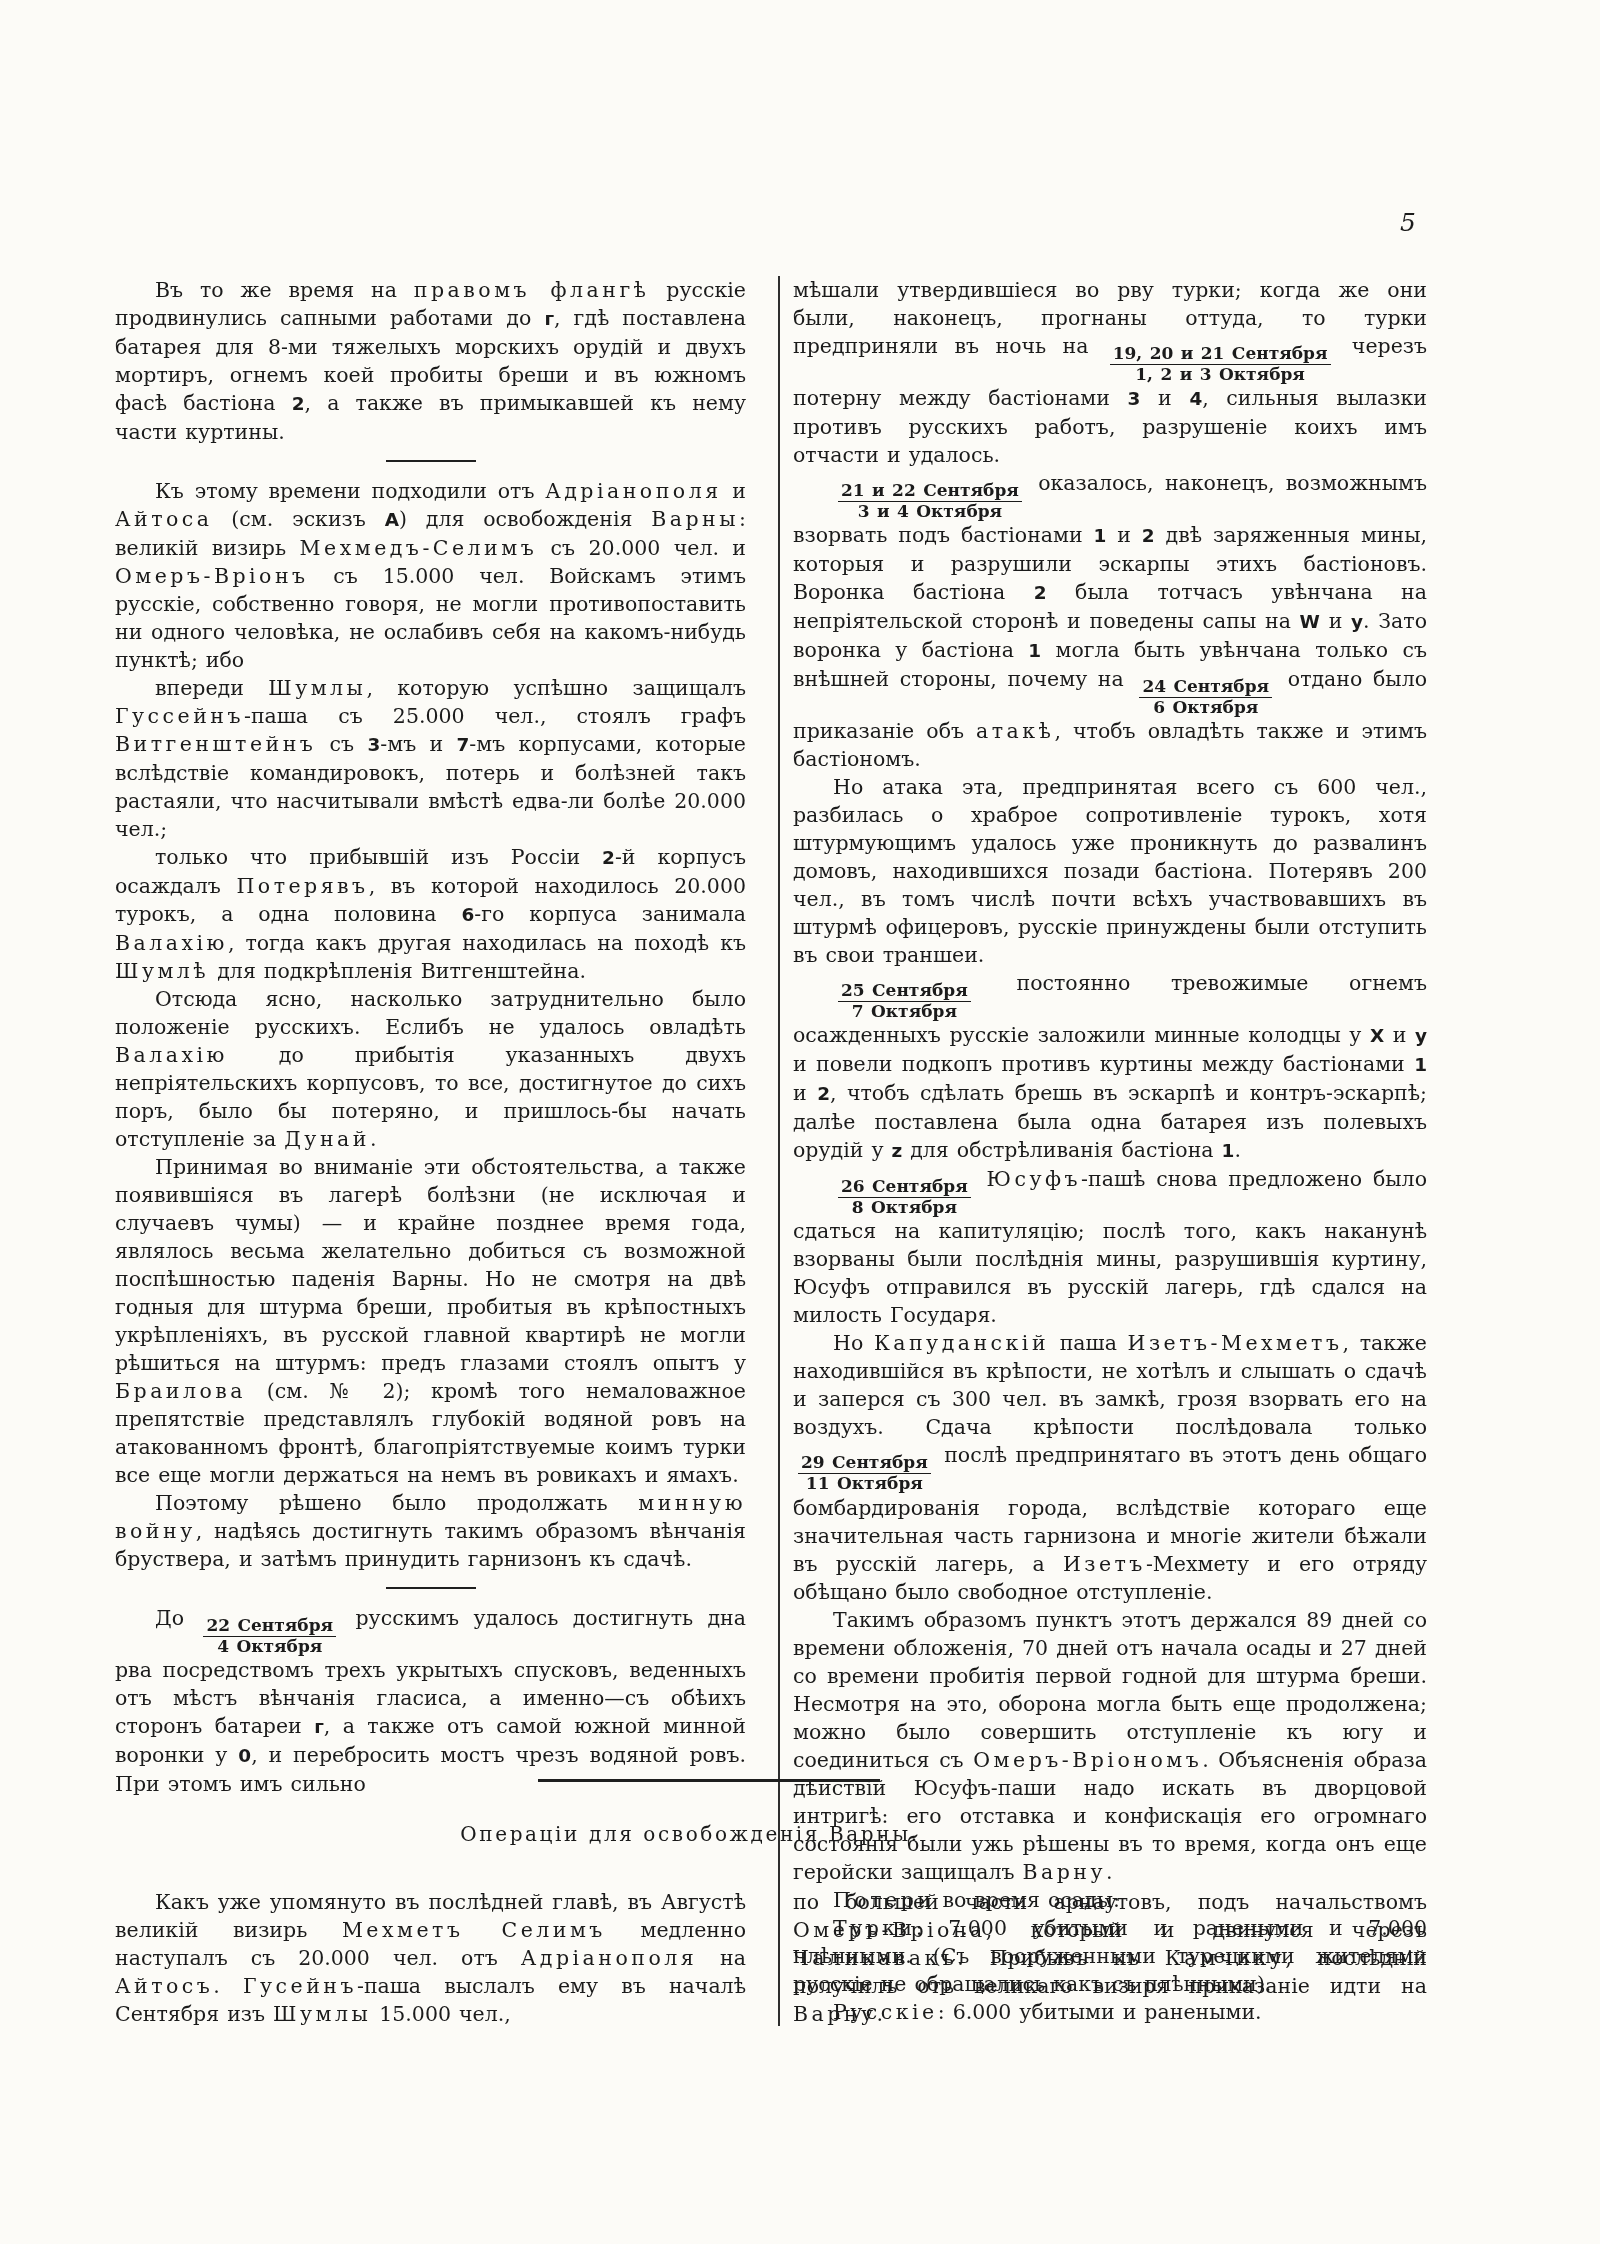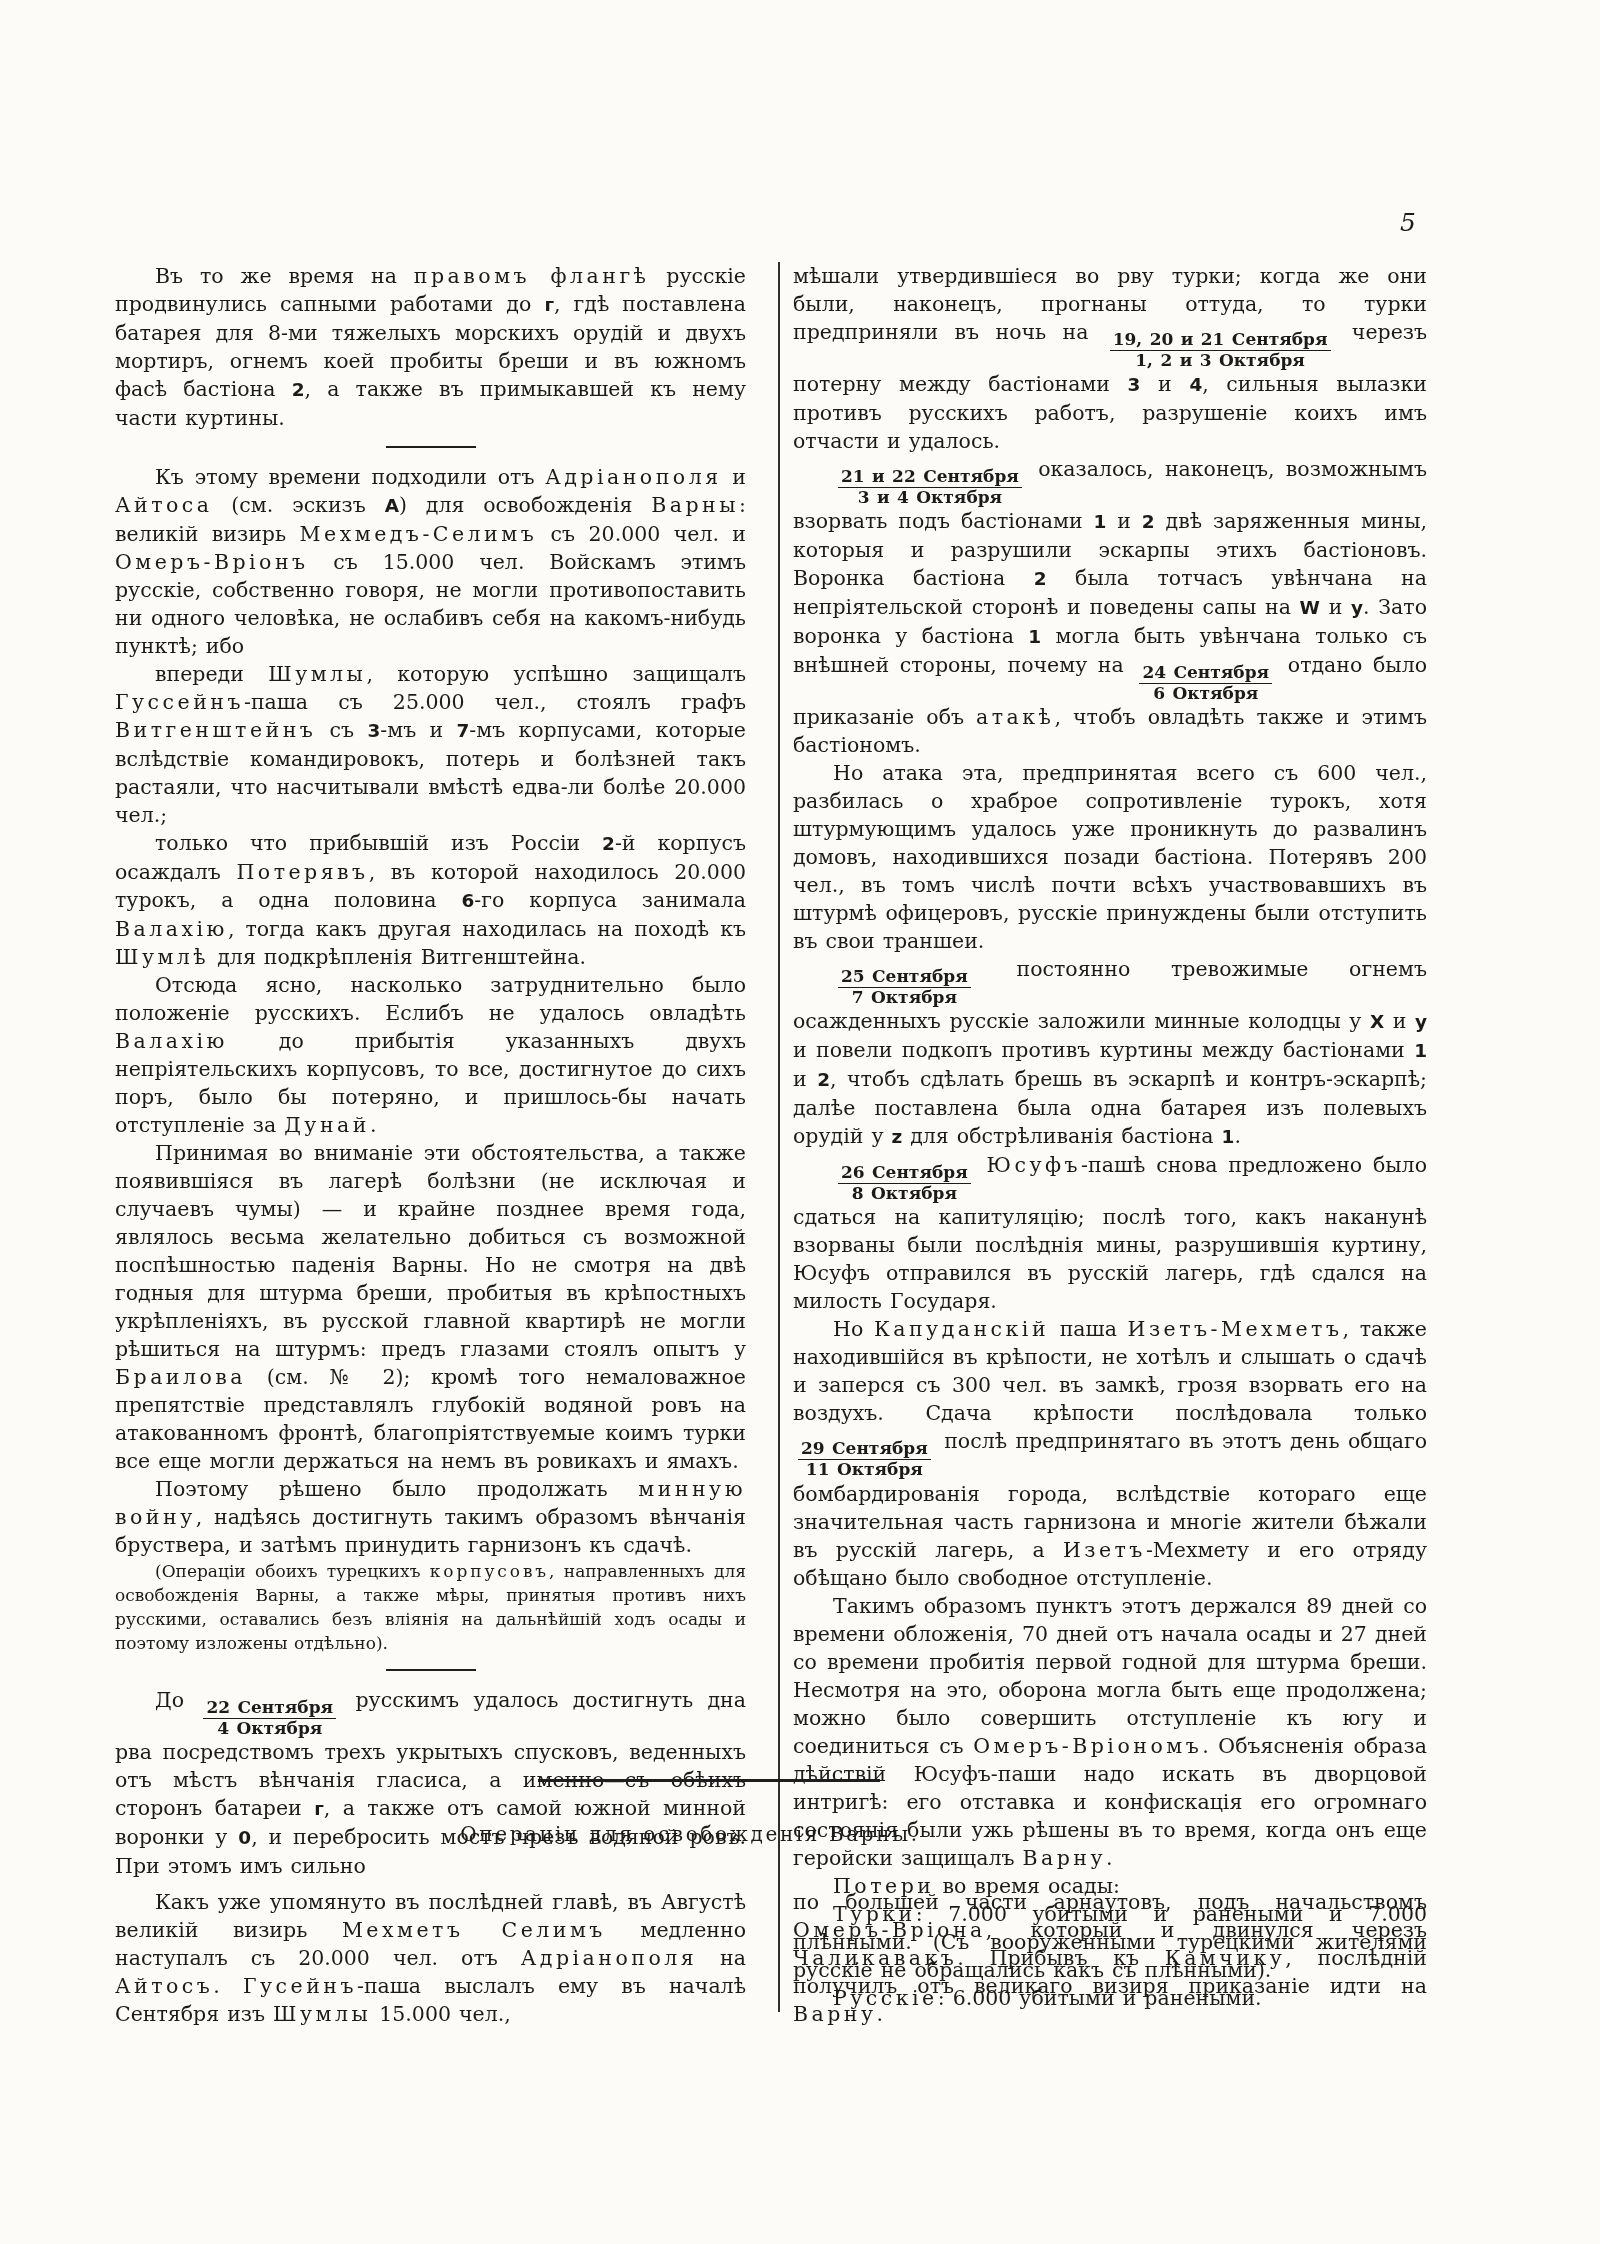--- a/index.html
+++ b/index.html
@@ -13,21 +13,21 @@
   #page{position:relative;width:1600px;height:2244px;overflow:hidden;background:#fcfbf7;}
 
   
   #page-number{
     position:absolute;left:1400px;top:208px;
     font-size:25px;font-style:italic;
   }
 
   
   #main-cols{
-    position:absolute;left:115px;top:262px;width:1311px;
+    position:absolute;left:115px;top:276px;width:1311px;
     display:flex;align-items:stretch;
   }
   .col-left{width:631px;flex:0 0 631px;}
   .col-right{width:634px;flex:0 0 634px;margin-left:13px;}
   .col-divider{
     flex:0 0 0px;width:0;
     border-left:2px solid #2e2e2e;
     margin-left:32px;
   }
 
@@ -101,21 +101,20 @@
   <div id="main-cols">
     <div class="col-left" id="main-left">
         <p class="body-p ind">Въ то же время на <span class="sp">правомъ флангѣ</span> русскіе продвинулись сапными работами до <b class="ref">г</b>, гдѣ поставлена батарея для 8-ми тяжелыхъ морскихъ орудій и двухъ мортиръ, огнемъ коей пробиты бреши и въ южномъ фасѣ бастіона <b class="ref">2</b>, а также въ примыкавшей къ нему части куртины.</p>
         <div class="short-rule"></div>
         <p class="body-p ind">Къ этому времени подходили отъ <span class="sp">Адріанополя</span> и <span class="sp">Айтоса</span> (см. эскизъ <b class="ref">А</b>) для освобожденія <span class="sp">Варны</span>: великій визирь <span class="sp">Мехмедъ-Селимъ</span> съ 20.000 чел. и <span class="sp">Омеръ-Вріонъ</span> съ 15.000 чел. Войскамъ этимъ русскіе, собственно говоря, не могли противопоставить ни одного человѣка, не ослабивъ себя на какомъ-нибудь пунктѣ; ибо</p>
         <p class="body-p ind">впереди <span class="sp">Шумлы</span>, которую успѣшно защищалъ <span class="sp">Гуссейнъ</span>-паша съ 25.000 чел., стоялъ графъ <span class="sp">Витгенштейнъ</span> съ <b class="ref">3</b>-мъ и <b class="ref">7</b>-мъ корпусами, которые вслѣдствіе командировокъ, потерь и болѣзней такъ растаяли, что насчитывали вмѣстѣ едва-ли болѣе 20.000 чел.;</p>
         <p class="body-p ind">только что прибывшій изъ Россіи <b class="ref">2</b>-й корпусъ осаждалъ <span class="sp">Потерявъ</span>, въ которой находилось 20.000 турокъ, а одна половина <b class="ref">6</b>-го корпуса занимала <span class="sp">Валахію</span>, тогда какъ другая находилась на походѣ къ <span class="sp">Шумлѣ</span> для подкрѣпленія Витгенштейна.</p>
         <p class="body-p ind">Отсюда ясно, насколько затруднительно было положеніе русскихъ. Еслибъ не удалось овладѣть <span class="sp">Валахію</span> до прибытія указанныхъ двухъ непріятельскихъ корпусовъ, то все, достигнутое до сихъ поръ, было бы потеряно, и пришлось-бы начать отступленіе за <span class="sp">Дунай</span>.</p>
         <p class="body-p ind">Принимая во вниманіе эти обстоятельства, а также появившіяся въ лагерѣ болѣзни (не исключая и случаевъ чумы) — и крайне позднее время года, являлось весьма желательно добиться съ возможной поспѣшностью паденія Варны. Но не смотря на двѣ годныя для штурма бреши, пробитыя въ крѣпостныхъ укрѣпленіяхъ, въ русской главной квартирѣ не могли рѣшиться на штурмъ: предъ глазами стоялъ опытъ у <span class="sp">Браилова</span> (см. № 2); кромѣ того немаловажное препятствіе представлялъ глубокій водяной ровъ на атакованномъ фронтѣ, благопріятствуемые коимъ турки все еще могли держаться на немъ въ ровикахъ и ямахъ.</p>
         <p class="body-p ind">Поэтому рѣшено было продолжать <span class="sp">минную войну</span>, надѣясь достигнуть такимъ образомъ вѣнчанія бруствера, и затѣмъ принудить гарнизонъ къ сдачѣ.</p>
-        <p class="body-p ind small">(Операціи обоихъ турецкихъ <span class="sp">корпусовъ</span>, направленныхъ для освобожденія Варны, а также мѣры, принятыя противъ нихъ русскими, оставались безъ вліянія на дальнѣйшій ходъ осады и поэтому изложены отдѣльно).</p>
         <div class="short-rule"></div>
         <p class="body-p ind">До <span class="frac">
             <span class="num">22 Сентября</span>
             <span class="den">4 Октября</span>
           </span> русскимъ удалось достигнуть дна рва посредствомъ трехъ укрытыхъ спусковъ, веденныхъ отъ мѣстъ вѣнчанія гласиса, а именно—съ обѣихъ сторонъ батареи <b class="ref">г</b>, а также отъ самой южной минной воронки у <b class="ref">0</b>, и перебросить мостъ чрезъ водяной ровъ. При этомъ имъ сильно</p>
       </div>
     <div class="col-divider"></div>
     <div class="col-right" id="main-right">
         <p class="body-p">мѣшали утвердившіеся во рву турки; когда же они были, наконецъ, прогнаны оттуда, то турки предприняли въ ночь на <span class="frac">
             <span class="num">19, 20 и 21 Сентября</span>

